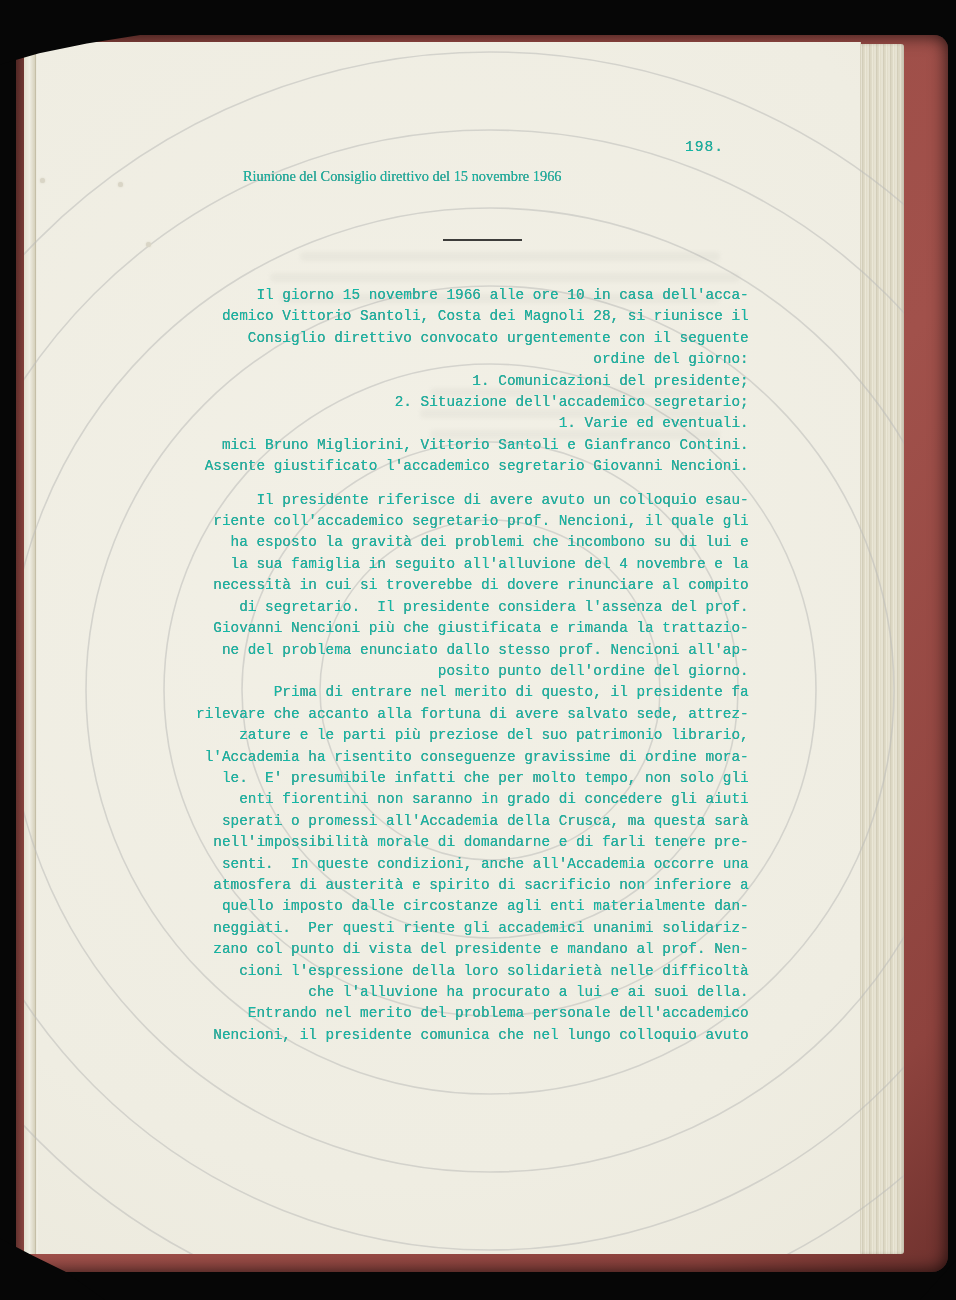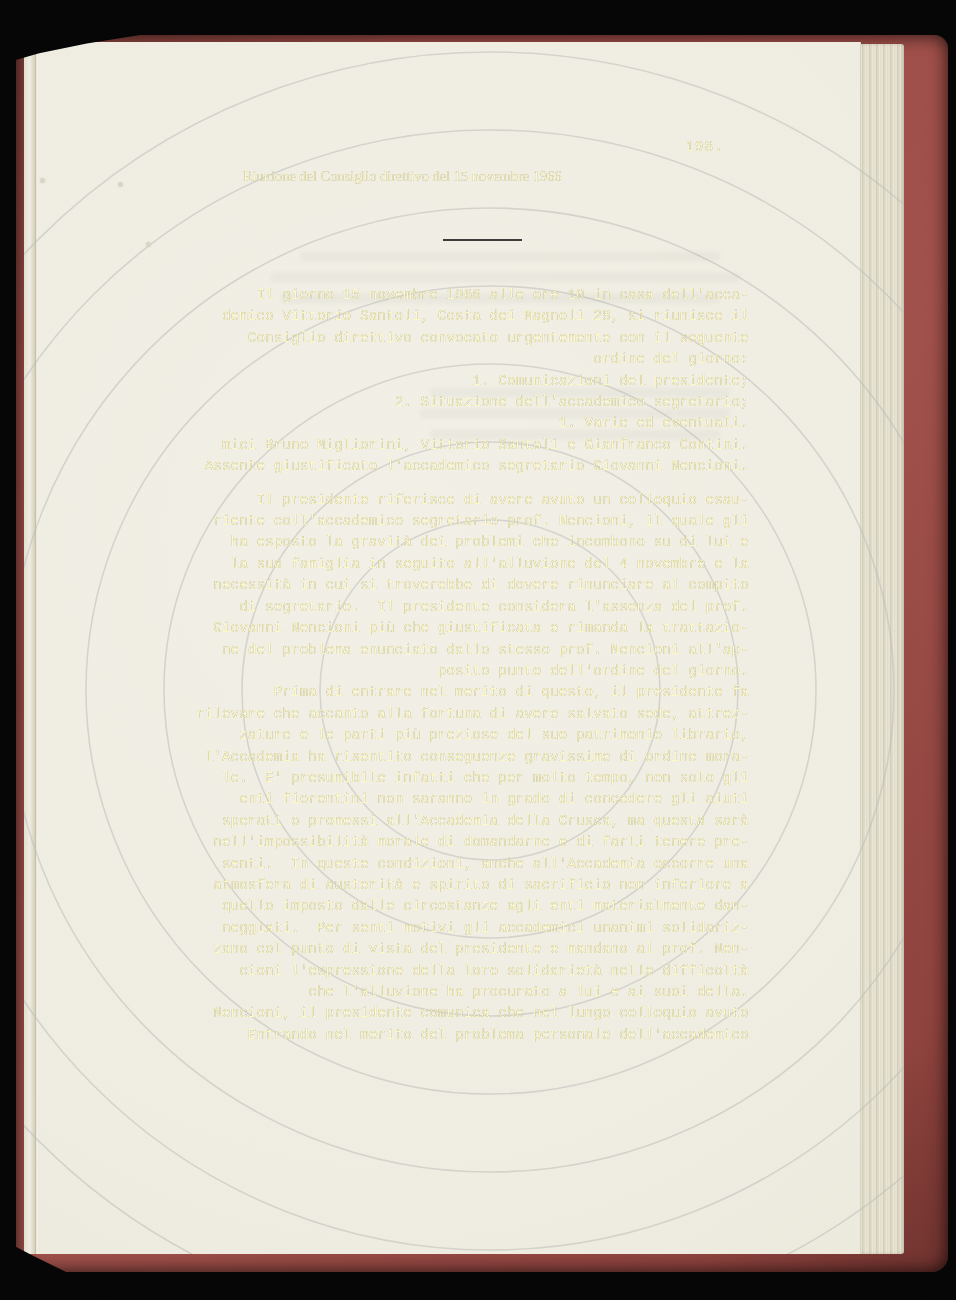--- a/index.html
+++ b/index.html
@@ -41,21 +41,21 @@
   .watermark{position:absolute;left:24px;top:42px;width:880px;height:1212px;pointer-events:none;opacity:.55;}
   
   .wedge{position:absolute;background:#060606;}
   .wedge.tl{left:0;top:0;width:140px;height:70px;
     clip-path:polygon(0 0,100% 0,100% 50%,62% 62%,28% 76%,0 92%);}
   .wedge.bl{left:0;top:1225px;width:105px;height:75px;
     clip-path:polygon(0 18%,30% 40%,62% 62%,100% 100%,0 100%);}
   .wedge.br{left:920px;top:1260px;width:36px;height:40px;
     clip-path:polygon(0 100%,100% 0,100% 100%);}
   
-  .type{position:absolute;color:#fef9c3;text-shadow:0 0 .5px rgba(70,68,64,.75);}
+  .type{position:absolute;color:#14b8a6;text-shadow:0 0 .5px rgba(70,68,64,.75);}
   .page-number{left:685px;top:139px;font-size:14.6px;letter-spacing:1px;}
   .doc-title{left:243px;top:168px;font-size:14.4px;white-space:pre;font-family:Liberation Serif, serif;}
   .title-rule{position:absolute;left:443px;top:239px;width:79px;height:2px;background:#3d3d3b;}
   .body-block{left:196px;top:285px;font-size:14.4px;line-height:21.4px;}
   .tl-line{white-space:pre;min-height:21.4px;text-align:right;}
   .tl-gap{height:12px;line-height:12px;min-height:0;}
   
   .ghost{position:absolute;background:#8b8b85;opacity:.07;filter:blur(2px);height:9px;border-radius:4px;pointer-events:none;}
   .dust{position:absolute;width:5px;height:5px;border-radius:50%;background:#d9d5c6;box-shadow:0 0 2px #d9d5c6;}
 </style>
@@ -128,21 +128,21 @@
       <div class="tl-line">rilevare che accanto alla fortuna di avere salvato sede, attrez-</div>
       <div class="tl-line">zature e le parti più preziose del suo patrimonio librario,</div>
       <div class="tl-line">l'Accademia ha risentito conseguenze gravissime di ordine mora-</div>
       <div class="tl-line">le.  E' presumibile infatti che per molto tempo, non solo gli</div>
       <div class="tl-line">enti fiorentini non saranno in grado di concedere gli aiuti</div>
       <div class="tl-line">sperati o promessi all'Accademia della Crusca, ma questa sarà</div>
       <div class="tl-line">nell'impossibilità morale di domandarne e di farli tenere pre-</div>
       <div class="tl-line">senti.  In queste condizioni, anche all'Accademia occorre una</div>
       <div class="tl-line">atmosfera di austerità e spirito di sacrificio non inferiore a</div>
       <div class="tl-line">quello imposto dalle circostanze agli enti materialmente dan-</div>
-      <div class="tl-line">neggiati.  Per senti motivi gli accademici unanimi solidariz-</div>
+      <div class="tl-line">neggiati.  Per questi riente gli accademici unanimi solidariz-</div>
       <div class="tl-line">zano col punto di vista del presidente e mandano al prof. Nen-</div>
       <div class="tl-line">cioni l'espressione della loro solidarietà nelle difficoltà</div>
       <div class="tl-line">che l'alluvione ha procurato a lui e ai suoi della.</div>
+      <div class="tl-line">     Entrando nel merito del problema personale dell'accademico</div>
       <div class="tl-line">Nencioni, il presidente comunica che nel lungo colloquio avuto</div>
-      <div class="tl-line">     Entrando nel merito del problema personale dell'accademico</div>
     </div>
 
 </div>
 
 </body></html>

